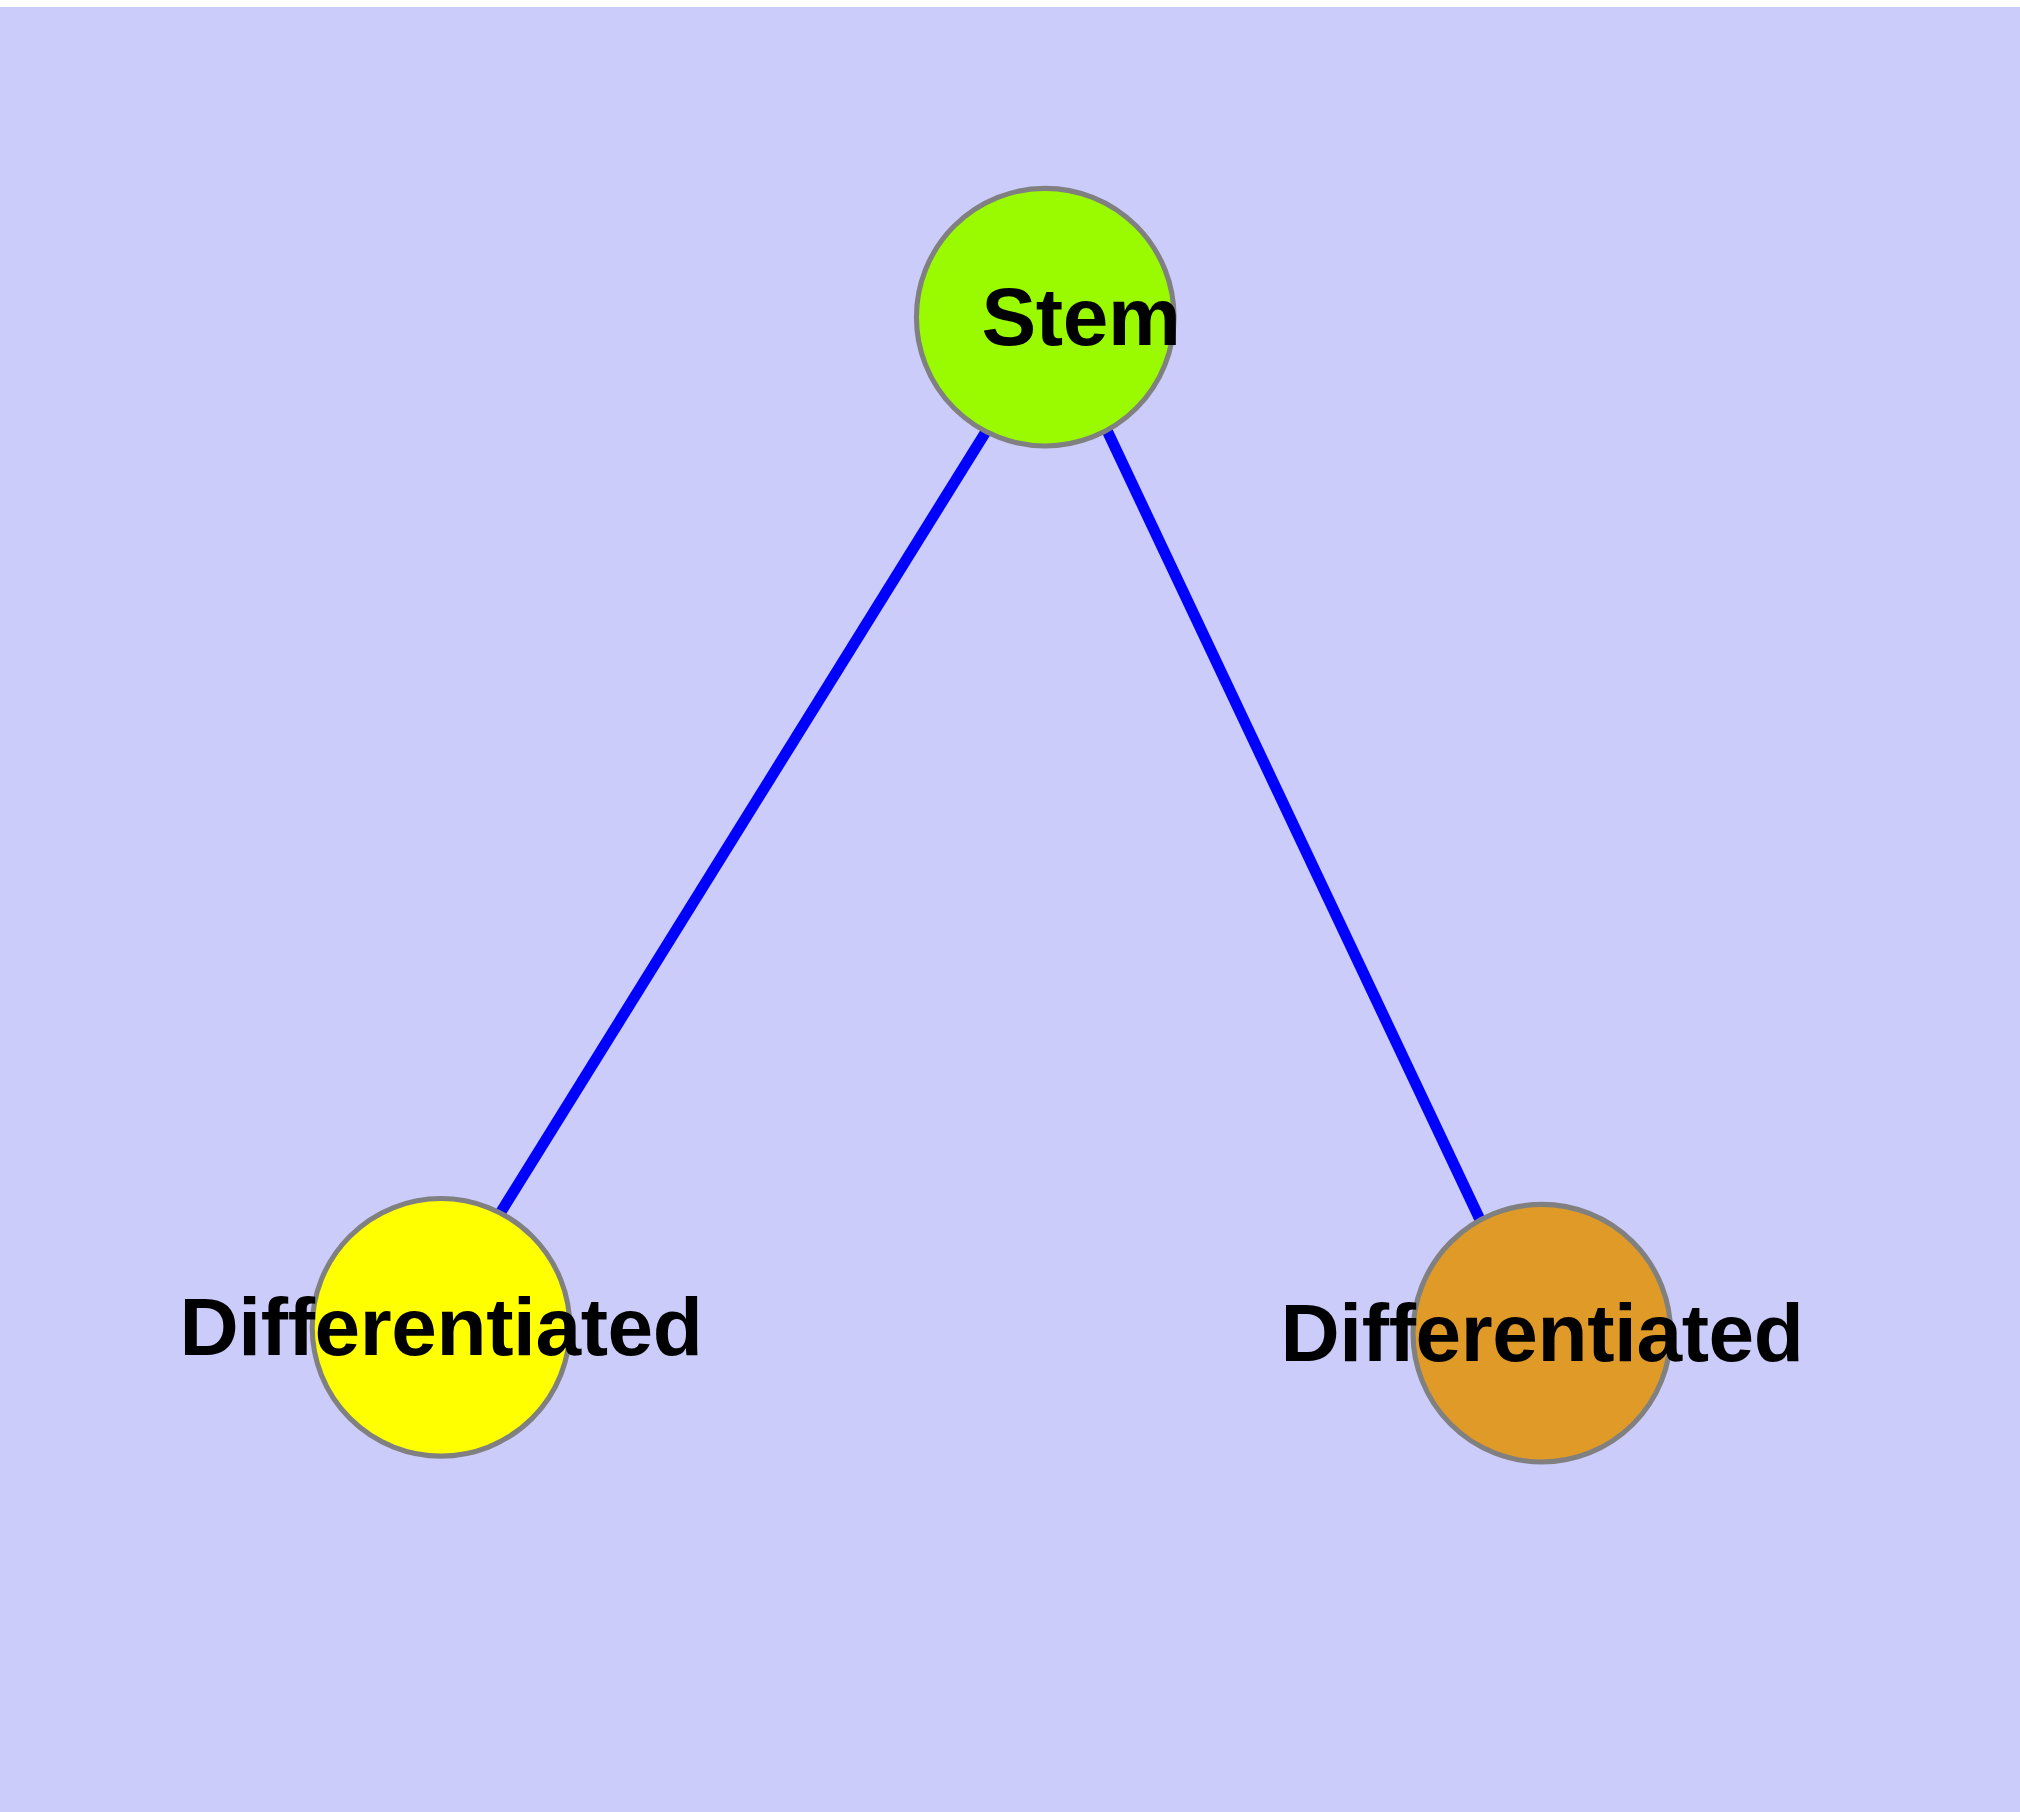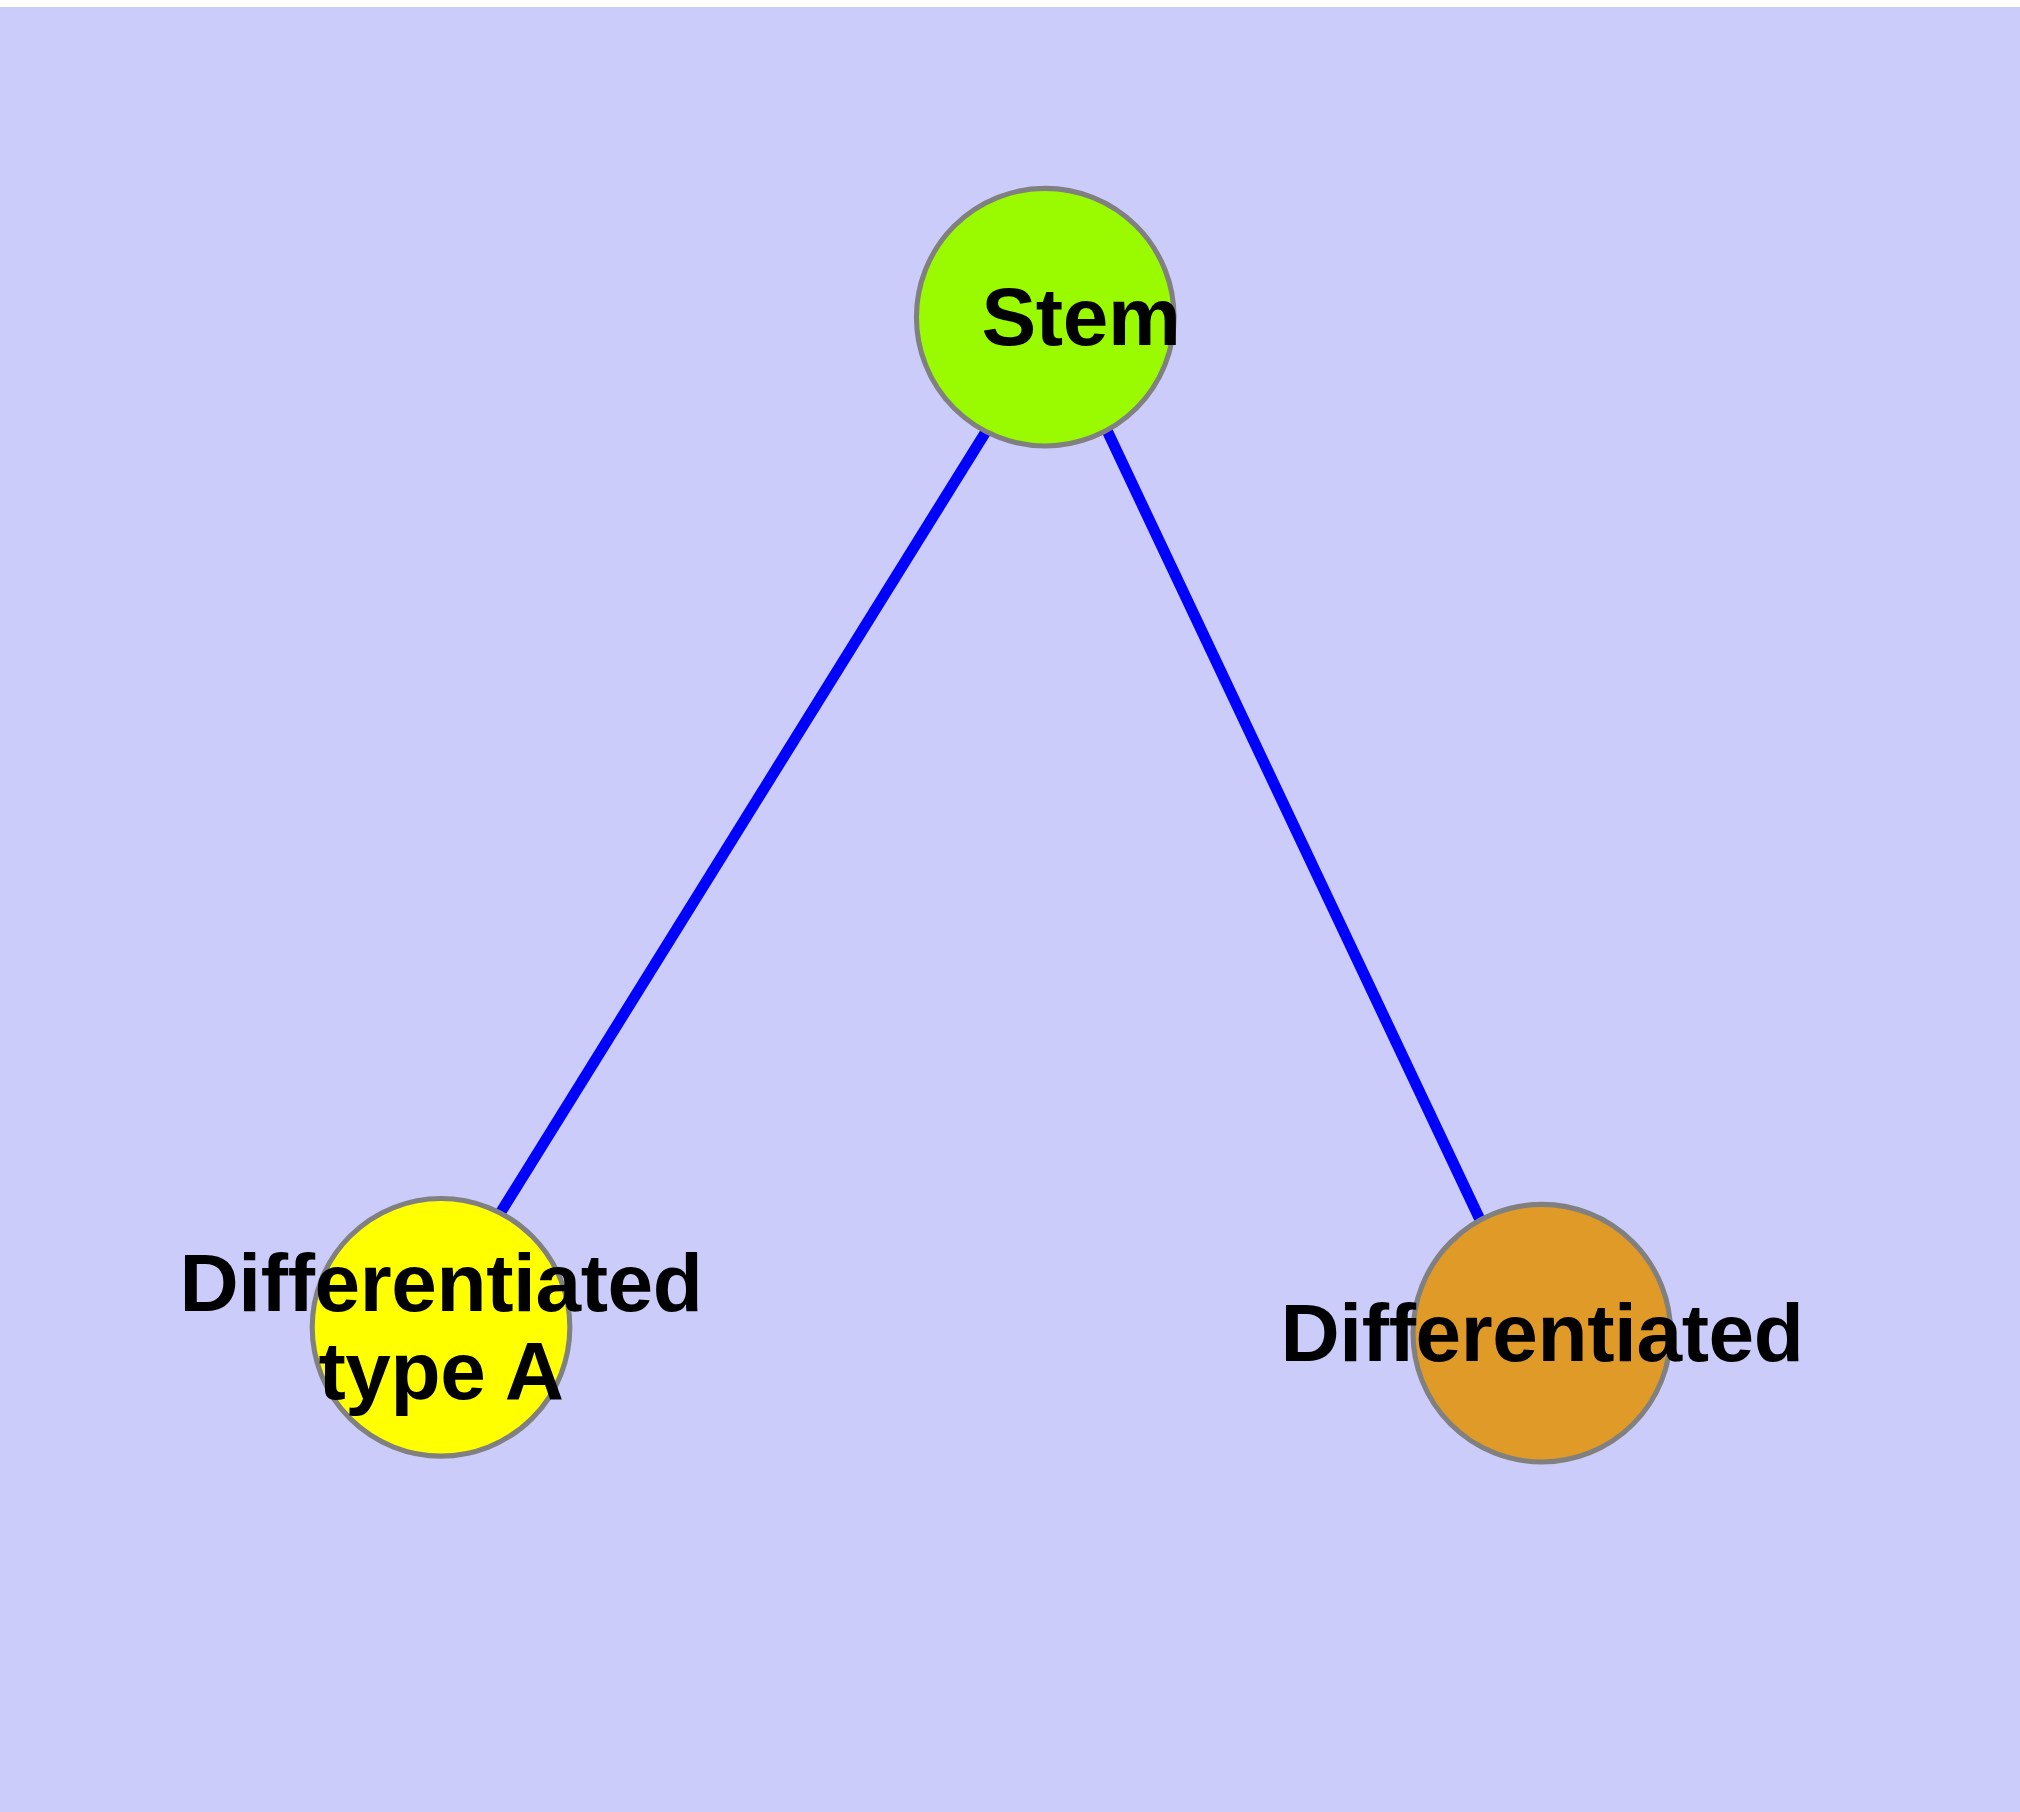--- a/index.html
+++ b/index.html
@@ -79,21 +79,20 @@
           <circle cx="1819" cy="1565" r="152" fill="#e09a28" stroke="#808080" stroke-width="6"></circle>
         </g>
     </svg>
 
     <div id="label-layer">
         <div class="node-label" style="left: 1045px; top: 310px; font-size: 82px; color: rgb(0, 0, 0); margin-left: 36px;">
           <span class="label-line">Stem</span>
         </div>
         <div class="node-label" style="left: 441px; top: 1320px; font-size: 82px; color: rgb(0, 0, 0);">
           <span class="label-line">Differentiated</span>
-          <span class="label-line">type A</span>
         </div>
         <div class="node-label" style="left: 1542px; top: 1326px; font-size: 82px; color: rgb(0, 0, 0);">
           <span class="label-line">Differentiated</span>
         </div>
       </div>
 
   </div>
 </div>
 
 

